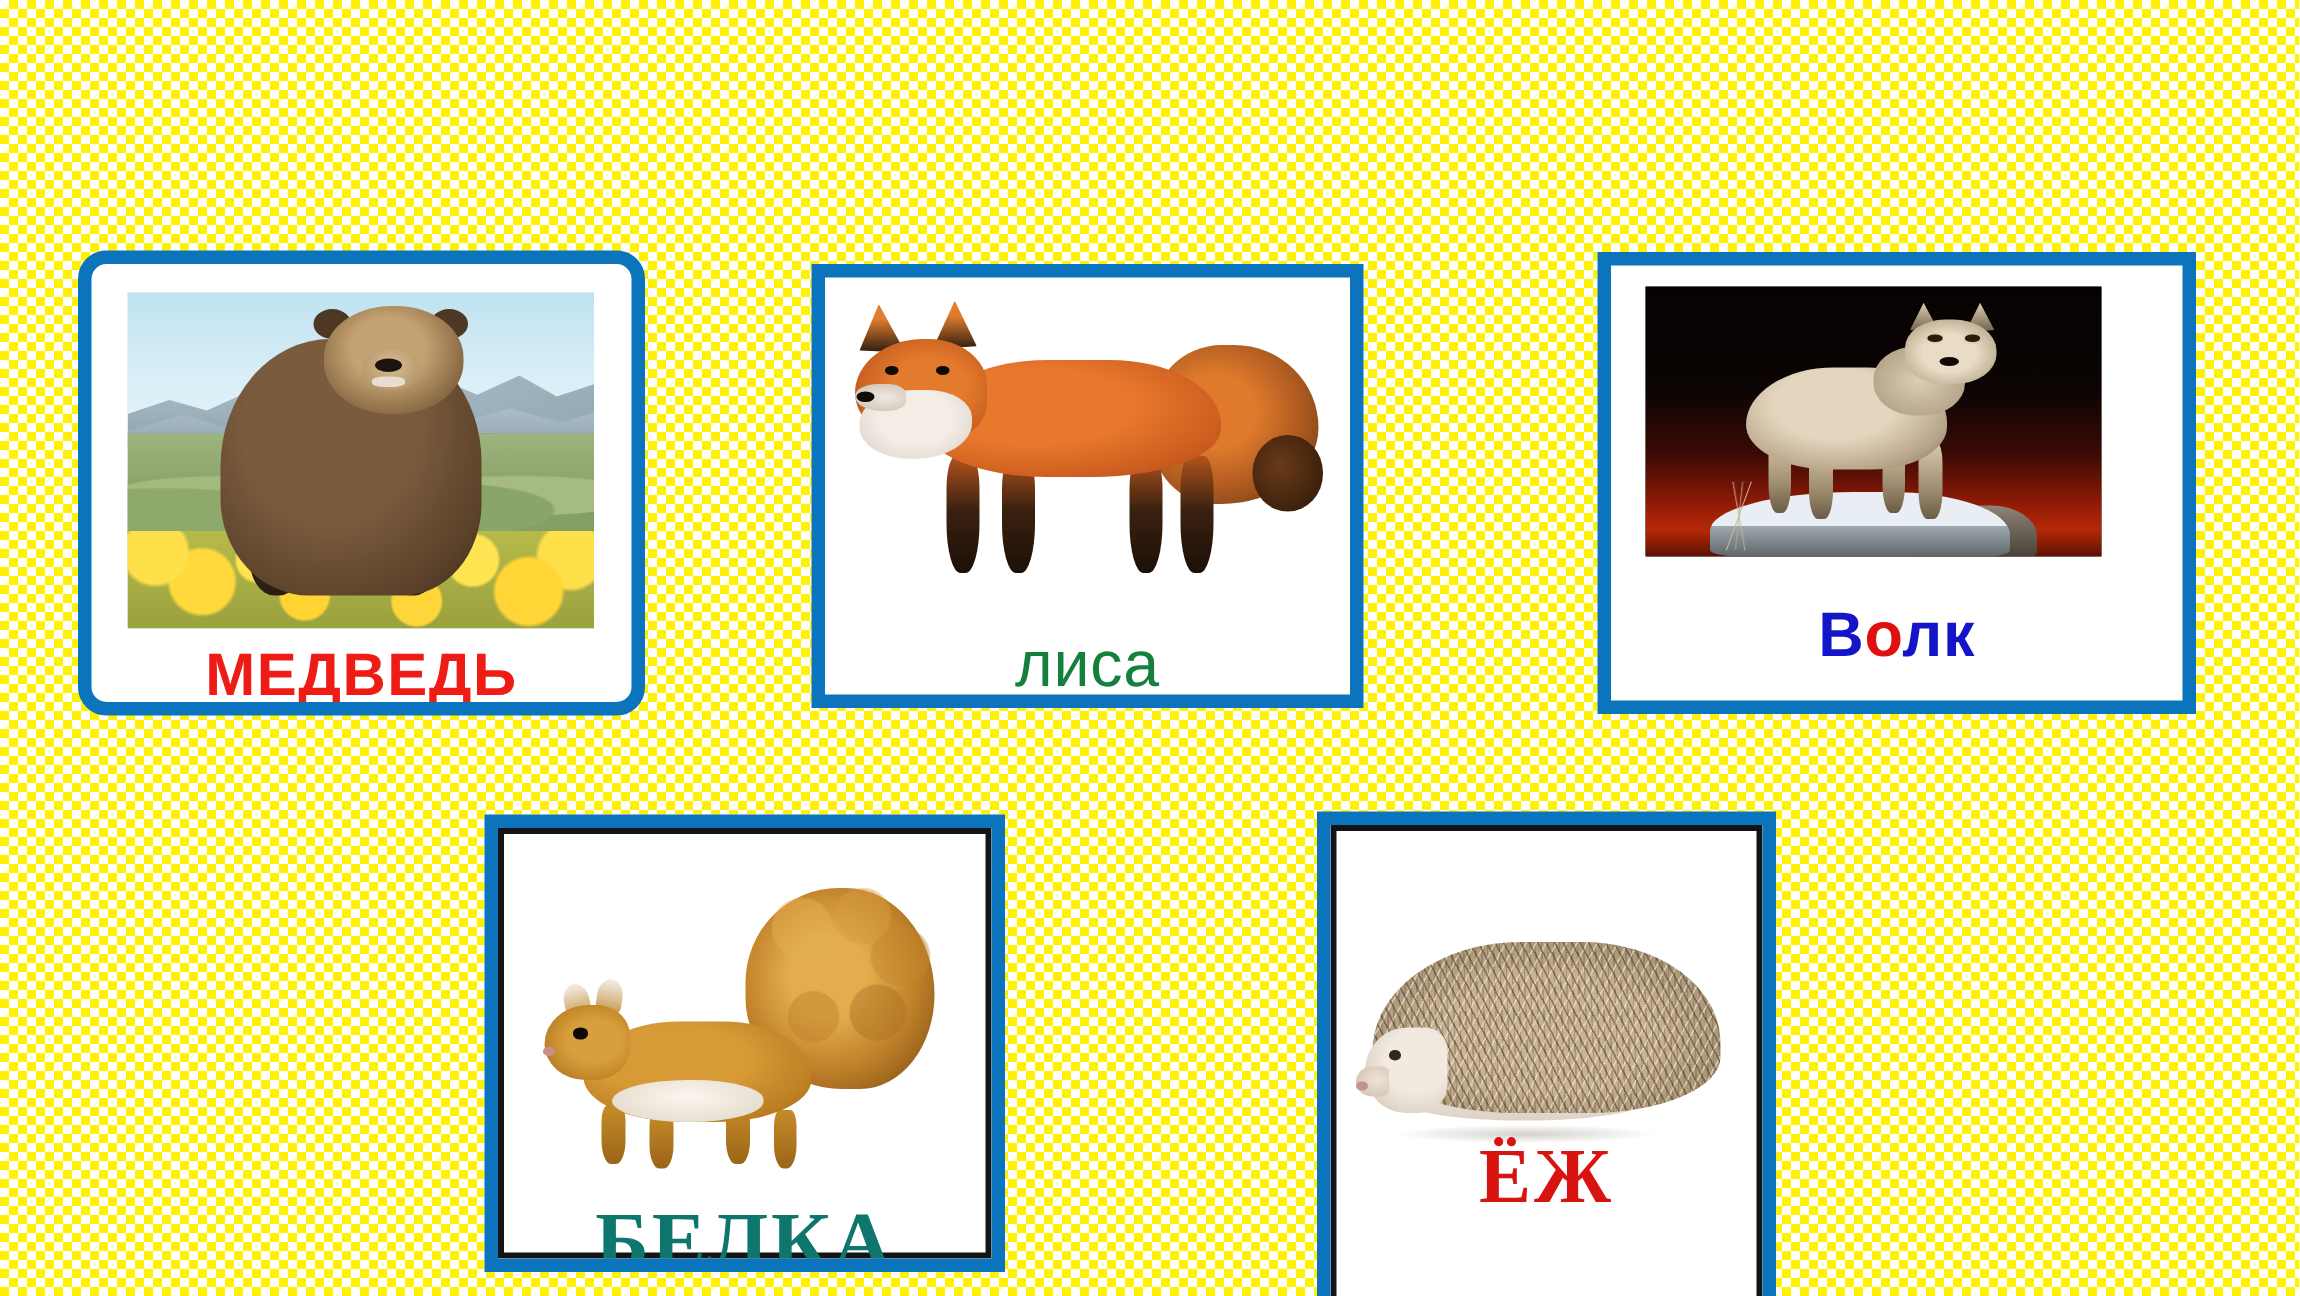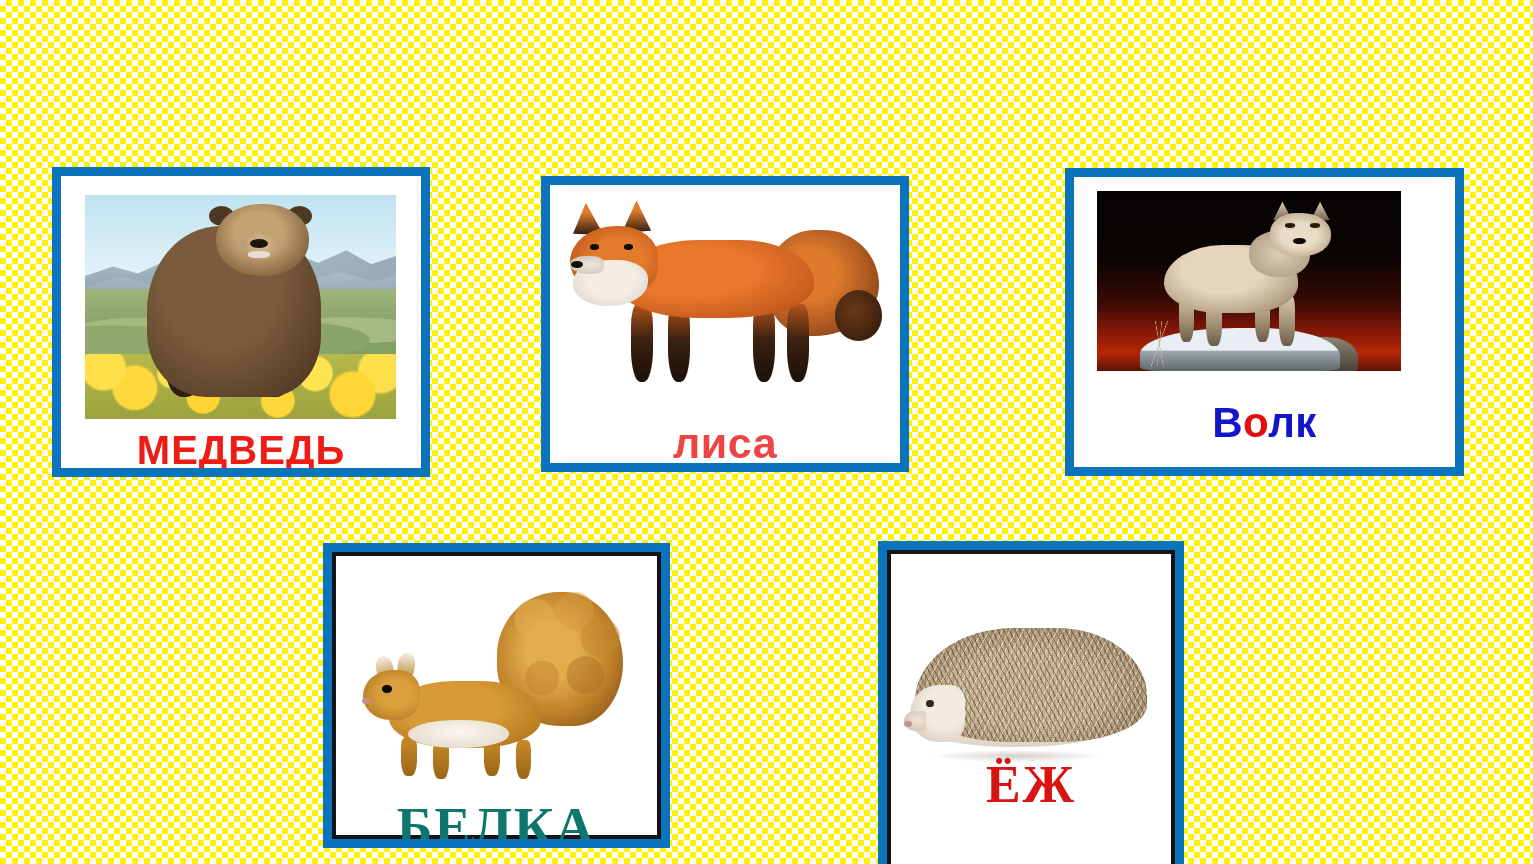--- a/index.html
+++ b/index.html
@@ -72,23 +72,23 @@
   
   .lbl-medved {
     font-family: "Liberation Sans", sans-serif;
     font-weight: bold;
     font-size: 40px;
     color: #EE1C14;
     letter-spacing: 1px;
   }
   .lbl-lisa {
     font-family: "Liberation Sans", sans-serif;
-    font-weight: bold;
+    font-weight: normal;
     font-size: 43px;
-    color: #ef4444;
+    color: #15803d;
     letter-spacing: 0.5px;
   }
   .lbl-volk {
     font-family: "Liberation Sans", sans-serif;
     font-weight: bold;
     font-size: 42px;
     letter-spacing: 0.5px;
   }
   .lbl-volk .c-blue { color: #1414C8; }
   .lbl-volk .c-red  { color: #E01010; }
@@ -420,21 +420,21 @@
     position: absolute; left: 14%; bottom: 20%; width: 62%; height: 5%;
     background: radial-gradient(ellipse at 50% 50%, rgba(170,160,150,.5), rgba(255,255,255,0) 72%);
   }
 </style>
 </head>
 <body>
 
 <div id="slide">
 
 
-  <div class="card card-blue" style="left:52px; top:167px; width:378px; height:310px;">
+  <div class="card card-blue" style="left:52px; top:167px; width:378px; height:310px;border-radius:19px;">
     <div class="photo bear-photo" style="left:24px; top:19px; width:311px; height:224px;">
       <div class="bear-sky"></div>
       <div class="bear-mtn"></div>
       <div class="bear-mtn2"></div>
       <div class="bear-shrub"></div>
       <div class="bear-field"></div>
       <div class="bear-leg-a"></div>
       <div class="bear-leg-b"></div>
       <div class="bear-body"></div>
       <div class="bear-ear-l"></div>

